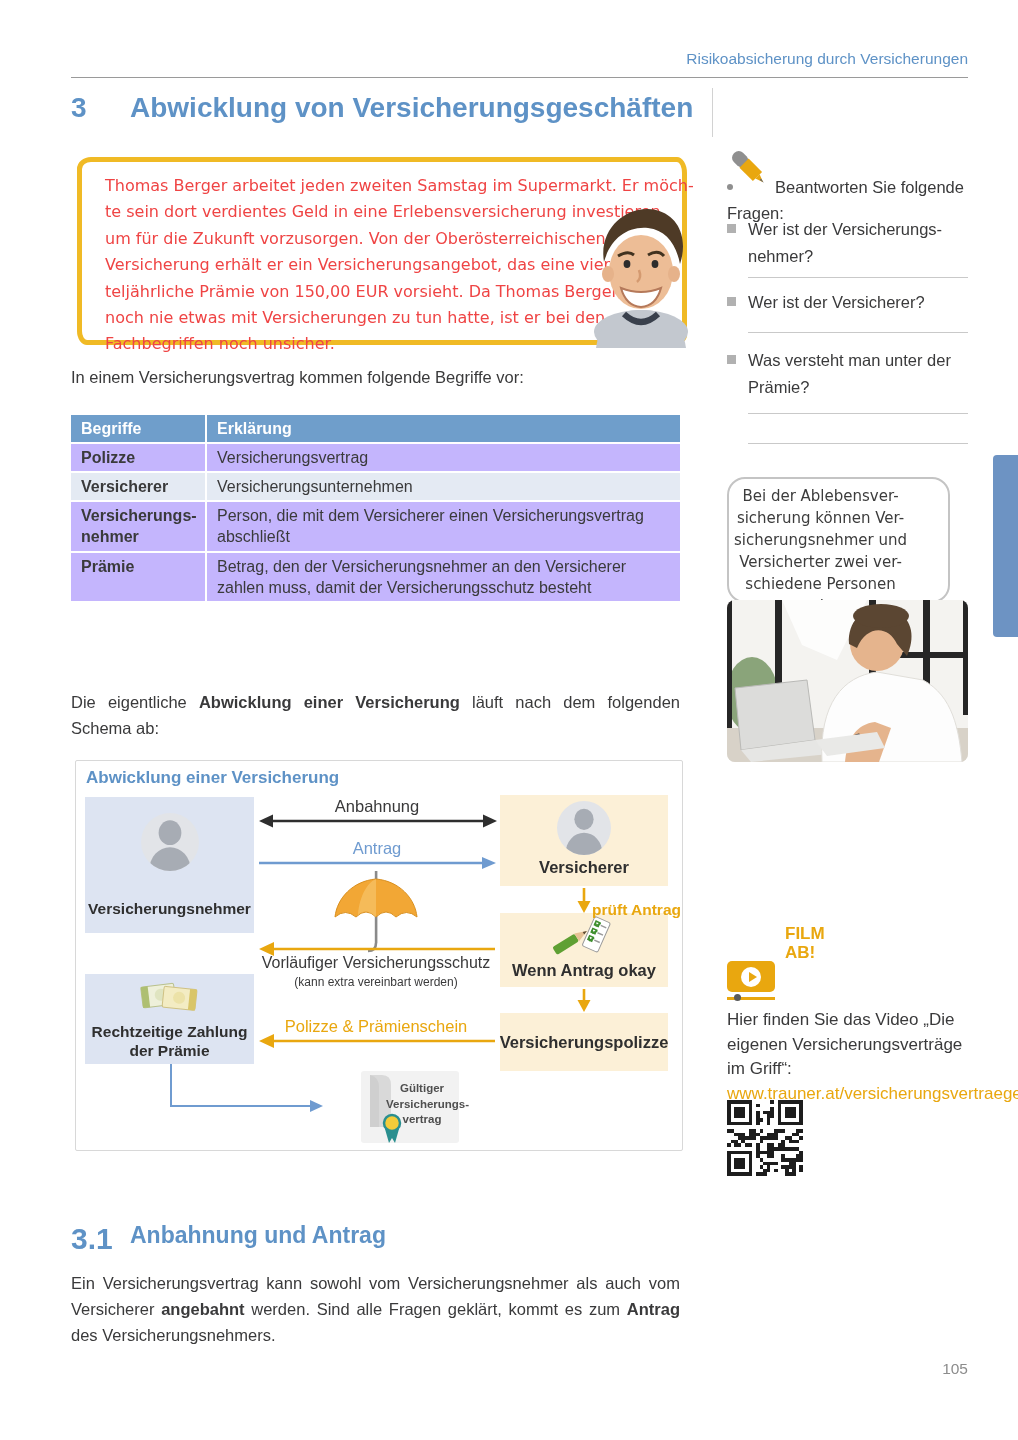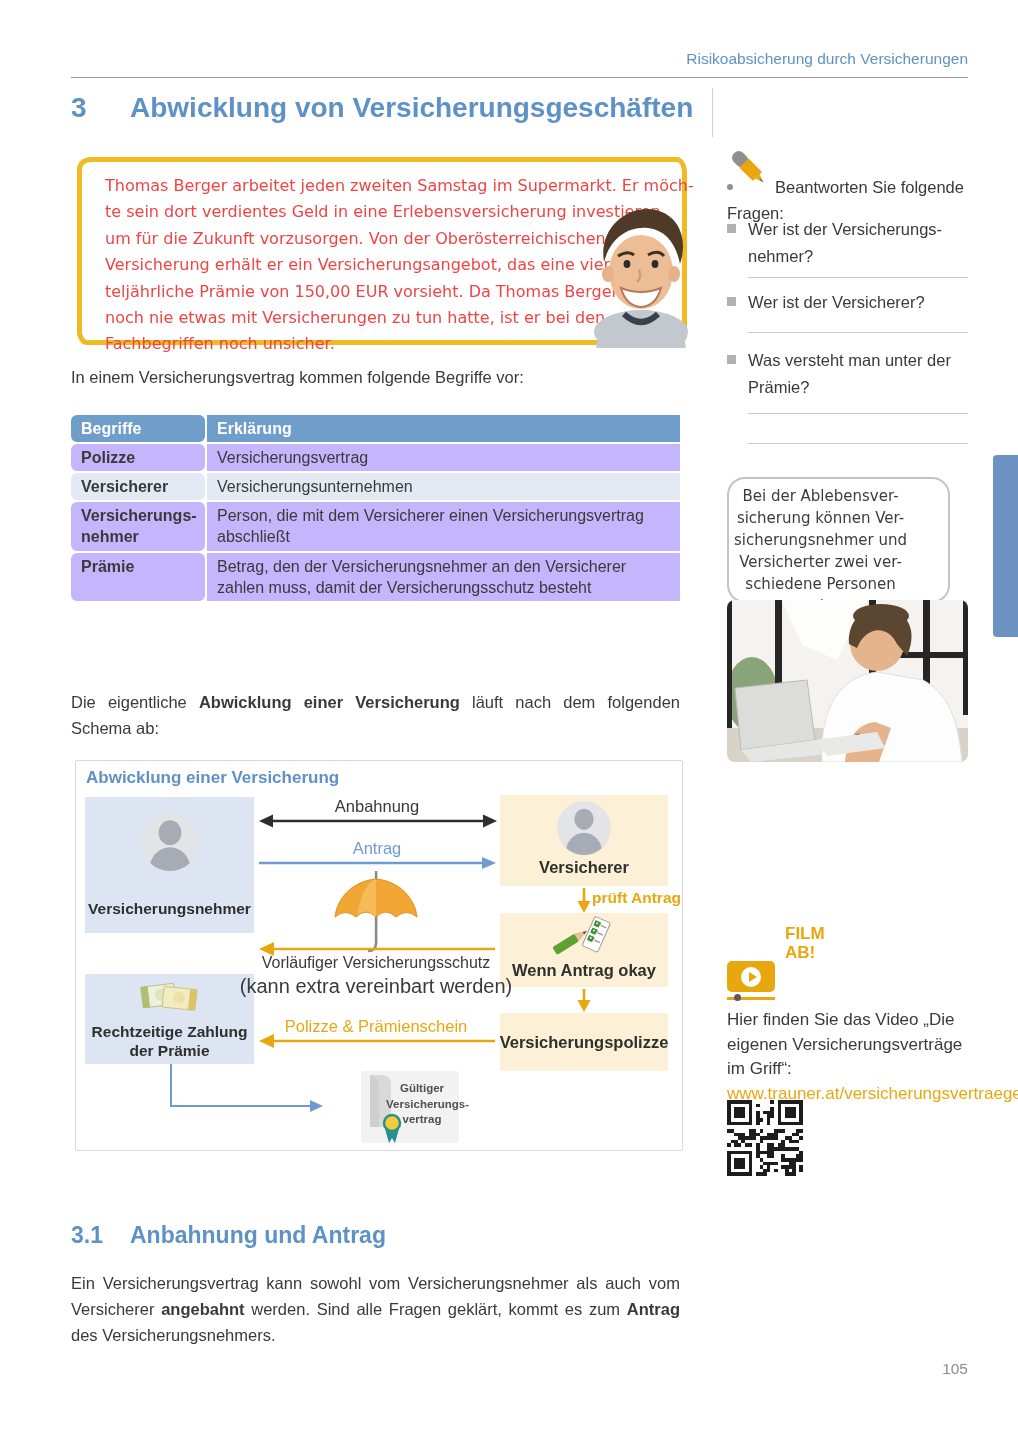--- a/index.html
+++ b/index.html
@@ -15,40 +15,40 @@
   
   .intro-box{left:77px;top:157px;width:600px;height:178px;border:5px solid #f0ba25;border-radius:14px 10px 12px 10px/12px 16px 10px 14px;background:#fff;}
   .intro-text{left:105px;top:173px;font-family:"DejaVu Sans",sans-serif;font-size:16px;line-height:26.4px;color:#ef4444;white-space:nowrap;}
   .photo-thomas{left:588px;top:200px;width:106px;height:148px;}
   
   .lead-par{left:71px;top:368px;width:609px;font-size:16.5px;}
   
   .ttable{left:71px;top:415px;width:609px;}
   .trow{display:flex;margin-bottom:2px;}
   .tcell{box-sizing:border-box;padding:3px 10px;font-size:16px;line-height:1.32;}
-  .tcell.term{width:134px;margin-right:2px;font-weight:bold;flex:none;border-radius:6px;}
+  .tcell.term{width:134px;margin-right:2px;font-weight:bold;flex:none;}
   .tcell.exp{flex:1;}
   .thead .tcell{background:#6f9ecb;color:#ffffff;font-weight:bold;}
   .row-light .tcell{background:#c4b5fd;}
   .row-dark .tcell{background:#e4eaf3;}
   
   .schema-par{left:71px;top:690px;width:609px;font-size:16.5px;line-height:1.55;text-align:justify;}
   
   .diagram{left:75px;top:760px;width:606px;height:389px;border:1px solid #d8d8d8;border-radius:2px;background:#fff;}
   .diag-title{left:10px;top:7px;font-size:17px;font-weight:bold;color:#5e92c6;}
   .dbox{box-sizing:border-box;display:flex;flex-direction:column;align-items:center;text-align:center;}
   .dbox-blue{background:#dde4f2;}
   .dbox-cream{background:#fcf0d7;}
   .dbox .dlabel{font-weight:bold;font-size:15.5px;color:#2f2f2f;line-height:1.25;}
   .diag-label{font-size:16.5px;text-align:center;}
   .overlay{left:0;top:0;pointer-events:none;}
   .cert{left:285px;top:310px;width:98px;height:72px;background:#f2f2f2;border-radius:3px;}
   .cert-text{left:310px;top:320px;width:72px;text-align:center;font-size:11.5px;font-weight:bold;color:#4f4f4f;line-height:1.35;}
   
-  .s31-num{left:71px;top:1222px;font-size:23px;font-weight:bold;color:#5e92c6;}
+  .s31-num{left:71px;top:1222px;font-size:30px;font-weight:bold;color:#5e92c6;}
   .s31-title{left:130px;top:1222px;font-size:23px;font-weight:bold;color:#5e92c6;}
   .s31-par{left:71px;top:1270px;width:609px;font-size:16.5px;line-height:1.58;text-align:justify;}
   
   .task-intro{left:727px;top:174px;width:248px;font-size:16.5px;line-height:26px;text-indent:48px;}
   .qbullet{width:9px;height:9px;background:#b1b1b1;}
   .qtext{font-size:16.5px;line-height:27px;}
   .ans-line{height:1px;background:#c9c9c9;}
   .bubble{left:727px;top:477px;width:219px;height:122px;background:#fff;border:2px solid #c4c4c4;border-radius:18px;}
   .bubble-text{left:727px;top:485px;width:187px;text-align:center;font-family:"DejaVu Sans",sans-serif;font-size:15px;line-height:22px;color:#3c3c3c;}
   .bubble-tail{left:765px;top:594px;width:16px;height:16px;background:#fff;border-right:2px solid #c4c4c4;border-bottom:2px solid #c4c4c4;transform:rotate(55deg) skewX(10deg);}
@@ -207,23 +207,23 @@
     </svg>
     <div class="dlabel" style="margin-top:2px;font-size:16.5px;">Wenn Antrag okay</div>
   </div>
 
   <div class="abs dbox dbox-cream" style="left:424px;top:252px;width:168px;height:58px;justify-content:center;">
     <div class="dlabel" style="font-size:16.5px;">Versicherungspolizze</div>
   </div>
 
   <div class="abs diag-label" style="left:183px;top:36px;width:236px;">Anbahnung</div>
   <div class="abs diag-label" style="left:183px;top:78px;width:236px;color:#6f9bd0;">Antrag</div>
-  <div class="abs diag-label" style="left:516px;top:128px;color:#e9a70f;font-size:15.5px;font-weight:bold;text-align:center;">prüft Antrag</div>
+  <div class="abs diag-label" style="left:516px;top:140px;color:#e9a70f;font-size:15.5px;font-weight:bold;text-align:center;">prüft Antrag</div>
   <div class="abs diag-label" style="left:140px;top:193px;width:320px;font-size:16px;">Vorläufiger Versicherungsschutz</div>
-  <div class="abs diag-label" style="left:140px;top:214px;width:320px;font-size:20px;">(kann extra vereinbart werden)</div>
+  <div class="abs diag-label" style="left:140px;top:214px;width:320px;font-size:12px;">(kann extra vereinbart werden)</div>
   <div class="abs diag-label" style="left:150px;top:256px;width:300px;color:#e9a70f;">Polizze &amp; Prämienschein</div>
 
   <svg class="abs" style="left:252px;top:104px;" width="96" height="92" viewBox="0 0 96 92">
     <rect x="46.8" y="6" width="2.6" height="72" fill="#8a8a8a"></rect>
     <path d="M48,14 C25,16 9,33 7,52 Q17.5,43 28,52 Q38,42 48,52 Q58,42 68,52 Q78.5,43 89,52 C87,33 71,16 48,14 Z" fill="#f2a735" stroke="#d98f1e" stroke-width="1"></path>
     <path d="M48,14 C38,18 31,34 30,50 Q38,42 48,52 Z" fill="#f7c36a" opacity="0.7"></path>
     <path d="M48,78 q0,8 -8,8" stroke="#8a8a8a" stroke-width="2.6" fill="none"></path>
   </svg>
 
   <svg class="abs overlay" width="606" height="389" viewBox="0 0 606 389">

